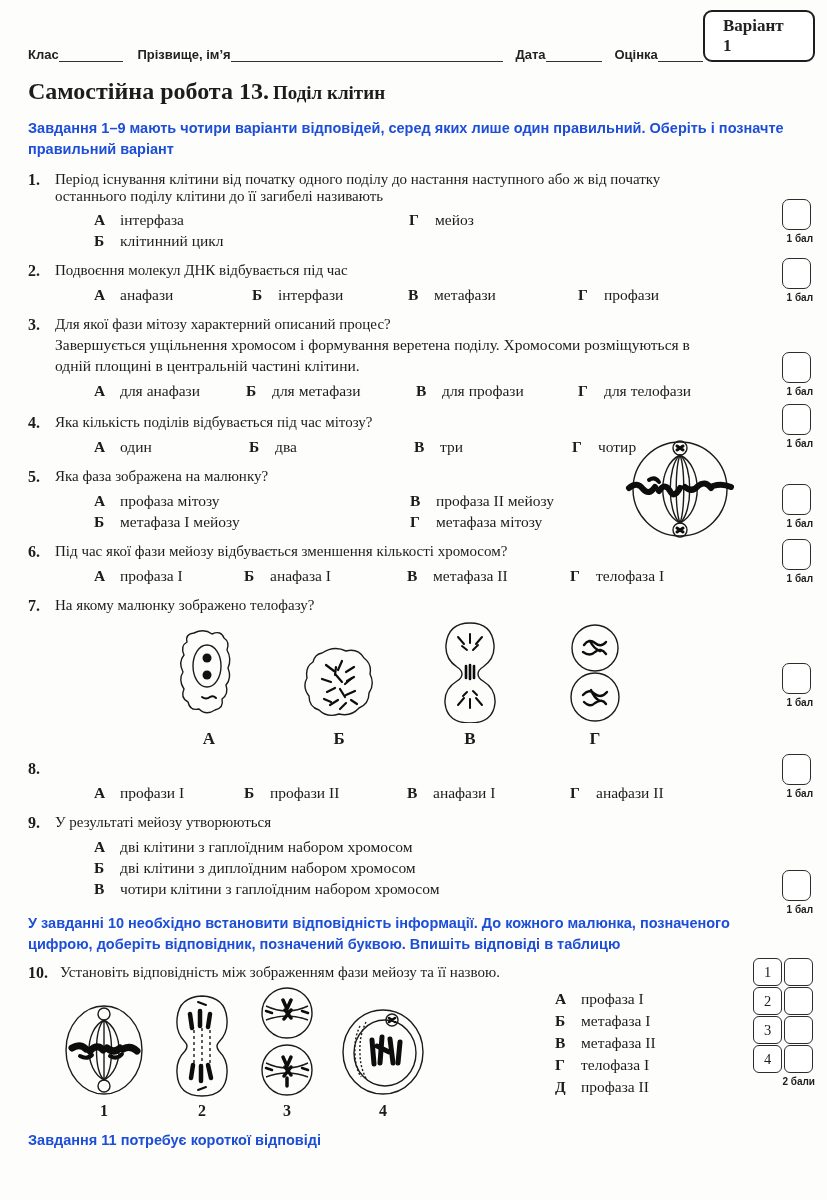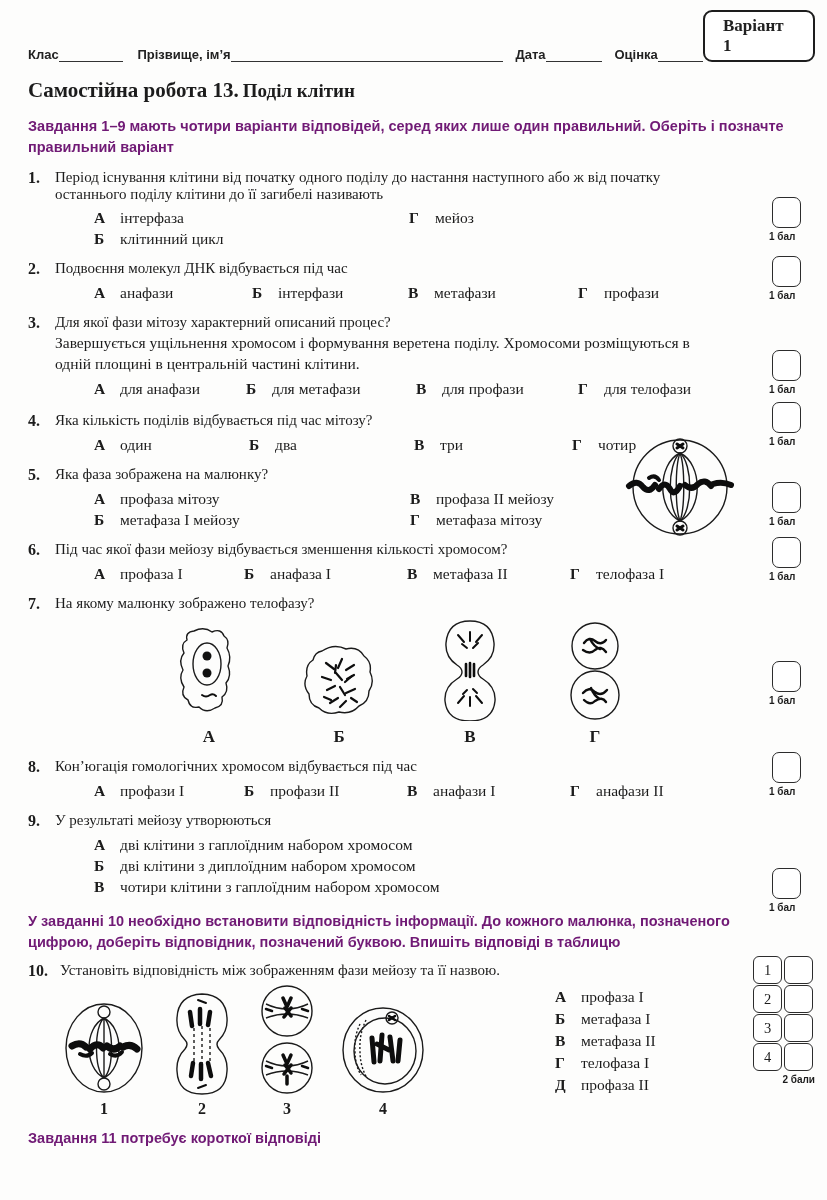--- a/index.html
+++ b/index.html
@@ -18,41 +18,41 @@
   .hdr{display:flex;align-items:flex-end;font-family:"Liberation Sans","DejaVu Sans",sans-serif;font-size:13px;font-weight:700;color:#222;}
   .hline{display:inline-block;border-bottom:1.2px solid #333;height:14px;}
   .hdr .lbl{white-space:nowrap;}
   .variant-box{
     margin-left:auto;border:2.2px solid #1d1d1d;border-radius:9px;
     padding:4px 18px;font-family:"Liberation Serif",serif;font-size:17px;font-weight:700;
     background:#fff;
   }
   
   .title{margin-top:16px;font-weight:700;}
-  .title .t1{font-size:21px;}
+  .title .t1{font-size:24px;}
   .title .t2{font-size:19px;}
   .instr{
     margin-top:13px;max-width:770px;
     font-family:"Liberation Sans","DejaVu Sans",sans-serif;
-    font-weight:700;font-size:14.5px;line-height:21px;color:#701a75;
+    font-weight:700;font-size:14.5px;line-height:21px;color:#1d4ed8;
   }
   
   .q{position:relative;margin-top:11px;padding-right:90px;}
   .qrow{display:flex;}
   .qnum{font-weight:700;font-size:16px;width:27px;flex:0 0 27px;}
   .qtext{font-size:15px;line-height:17px;max-width:655px;}
   .qdesc{font-size:15.5px;line-height:21px;max-width:640px;margin-left:27px;}
   .opts{margin-top:4px;padding-left:66px;}
   .opt{font-size:15.5px;line-height:21px;white-space:nowrap;}
   .letter{font-weight:700;display:inline-block;min-width:16px;margin-right:10px;}
   .g2{display:grid;grid-auto-flow:column;grid-template-rows:repeat(2,21px);grid-template-columns:315px auto;}
   .g4{display:grid;grid-template-columns:158px 156px 170px auto;}
   .g1 .opt{display:block;}
   
-  .sb{position:absolute;right:12px;width:34px;text-align:left;}
+  .sb{position:absolute;right:2px;width:34px;text-align:right;}
   .sb .bx{width:27px;height:29px;margin:0 auto;border:1.7px solid #2c2c2c;border-radius:7px;background:#fff;}
   .sb .bl{margin-top:3px;font-family:"Liberation Sans",sans-serif;font-weight:700;font-size:10px;white-space:nowrap;}
   
   .fig{stroke:#1b1b1b;fill:none;stroke-width:1.4;}
   .chrom{stroke:#0d0d0d;fill:none;stroke-linecap:round;}
   .q5fig{position:absolute;right:76px;top:-32px;}
   .figrow7{display:flex;gap:60px;padding-left:148px;margin-top:6px;align-items:flex-end;}
   .figcell{text-align:center;}
   .figlabel{font-weight:700;font-size:17px;margin-top:2px;}
   .figrow10{display:flex;gap:22px;padding-left:32px;margin-top:4px;align-items:flex-end;}
@@ -287,21 +287,20 @@
     </div>
     <div class="sb" style="top:66px">
       <div class="bx"></div>
       <div class="bl">1 бал</div>
     </div>
   </div>
 
   <div class="q">
     <div class="qrow">
       <span class="qnum">8.</span>
-      <div class="qtext">Кон’югація гомологічних хромосом відбувається під час</div>
     </div>
     <div class="opts g4" style="grid-template-columns:150px 163px 163px auto">
       <div class="opt"><span class="letter">А</span><span>профази I</span></div>
       <div class="opt"><span class="letter">Б</span><span>профази II</span></div>
       <div class="opt"><span class="letter">В</span><span>анафази I</span></div>
       <div class="opt"><span class="letter">Г</span><span>анафази II</span></div>
     </div>
     <div class="sb" style="top:-6px">
       <div class="bx"></div>
       <div class="bl">1 бал</div>

